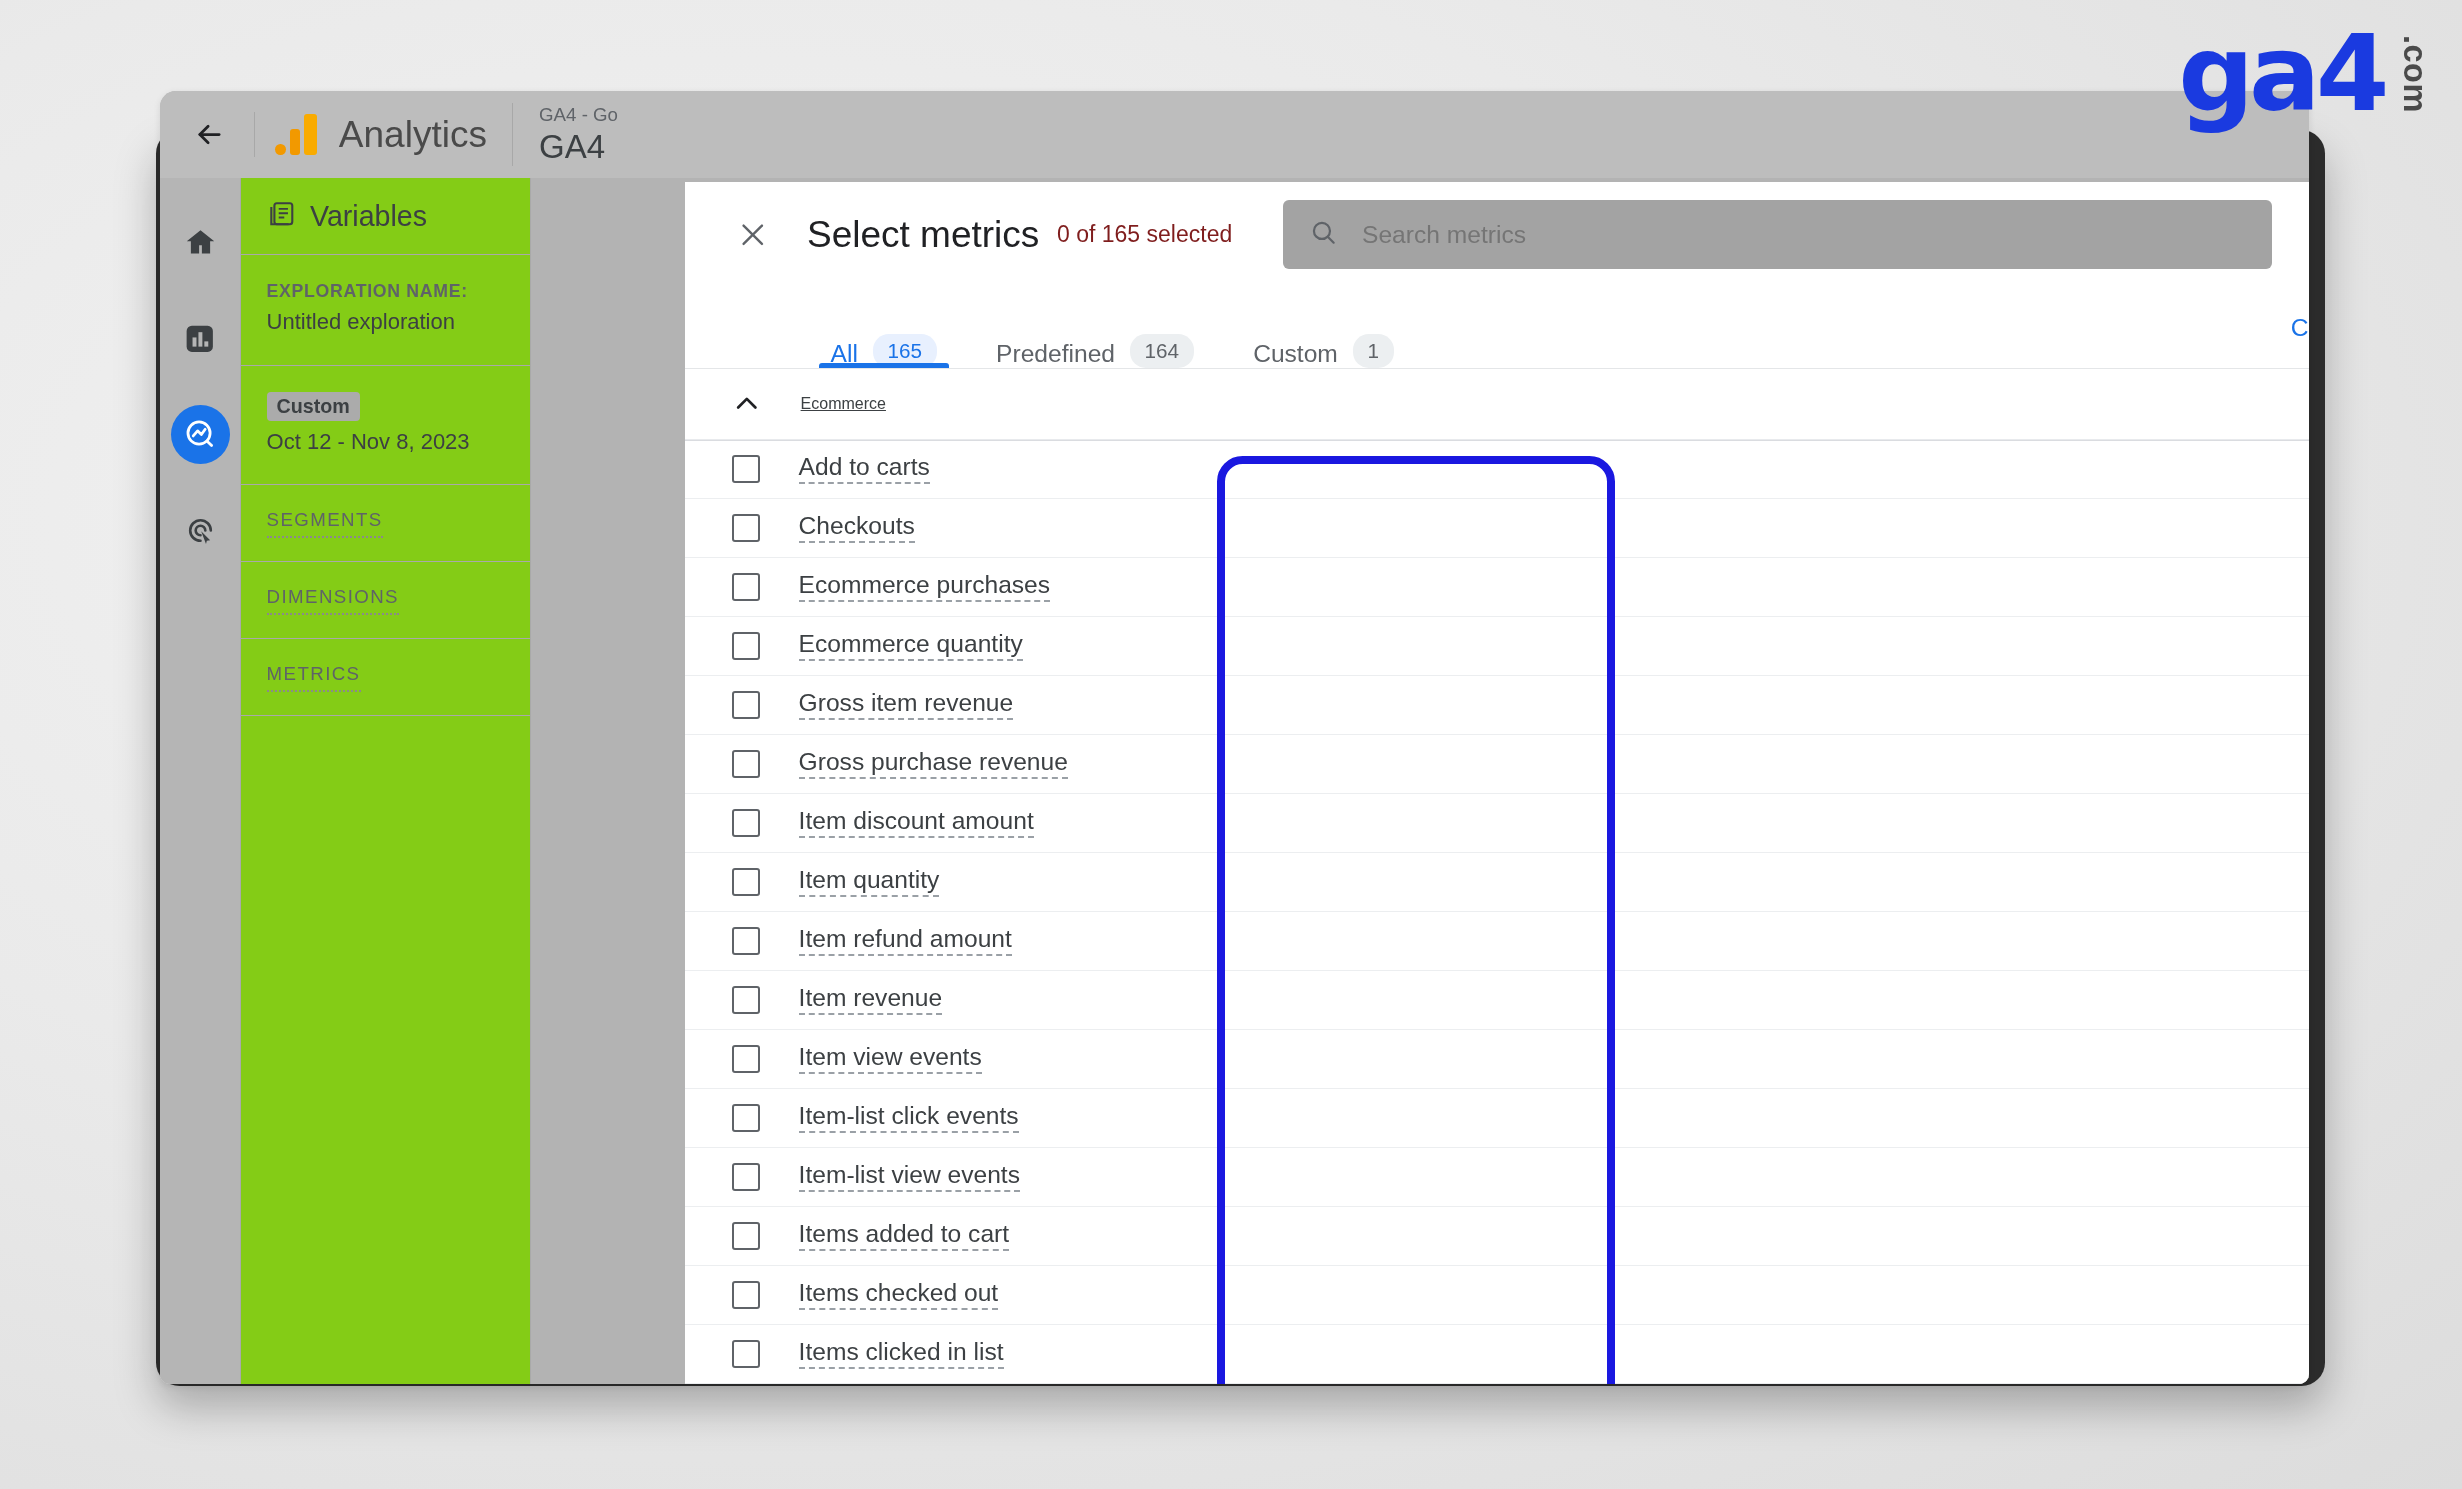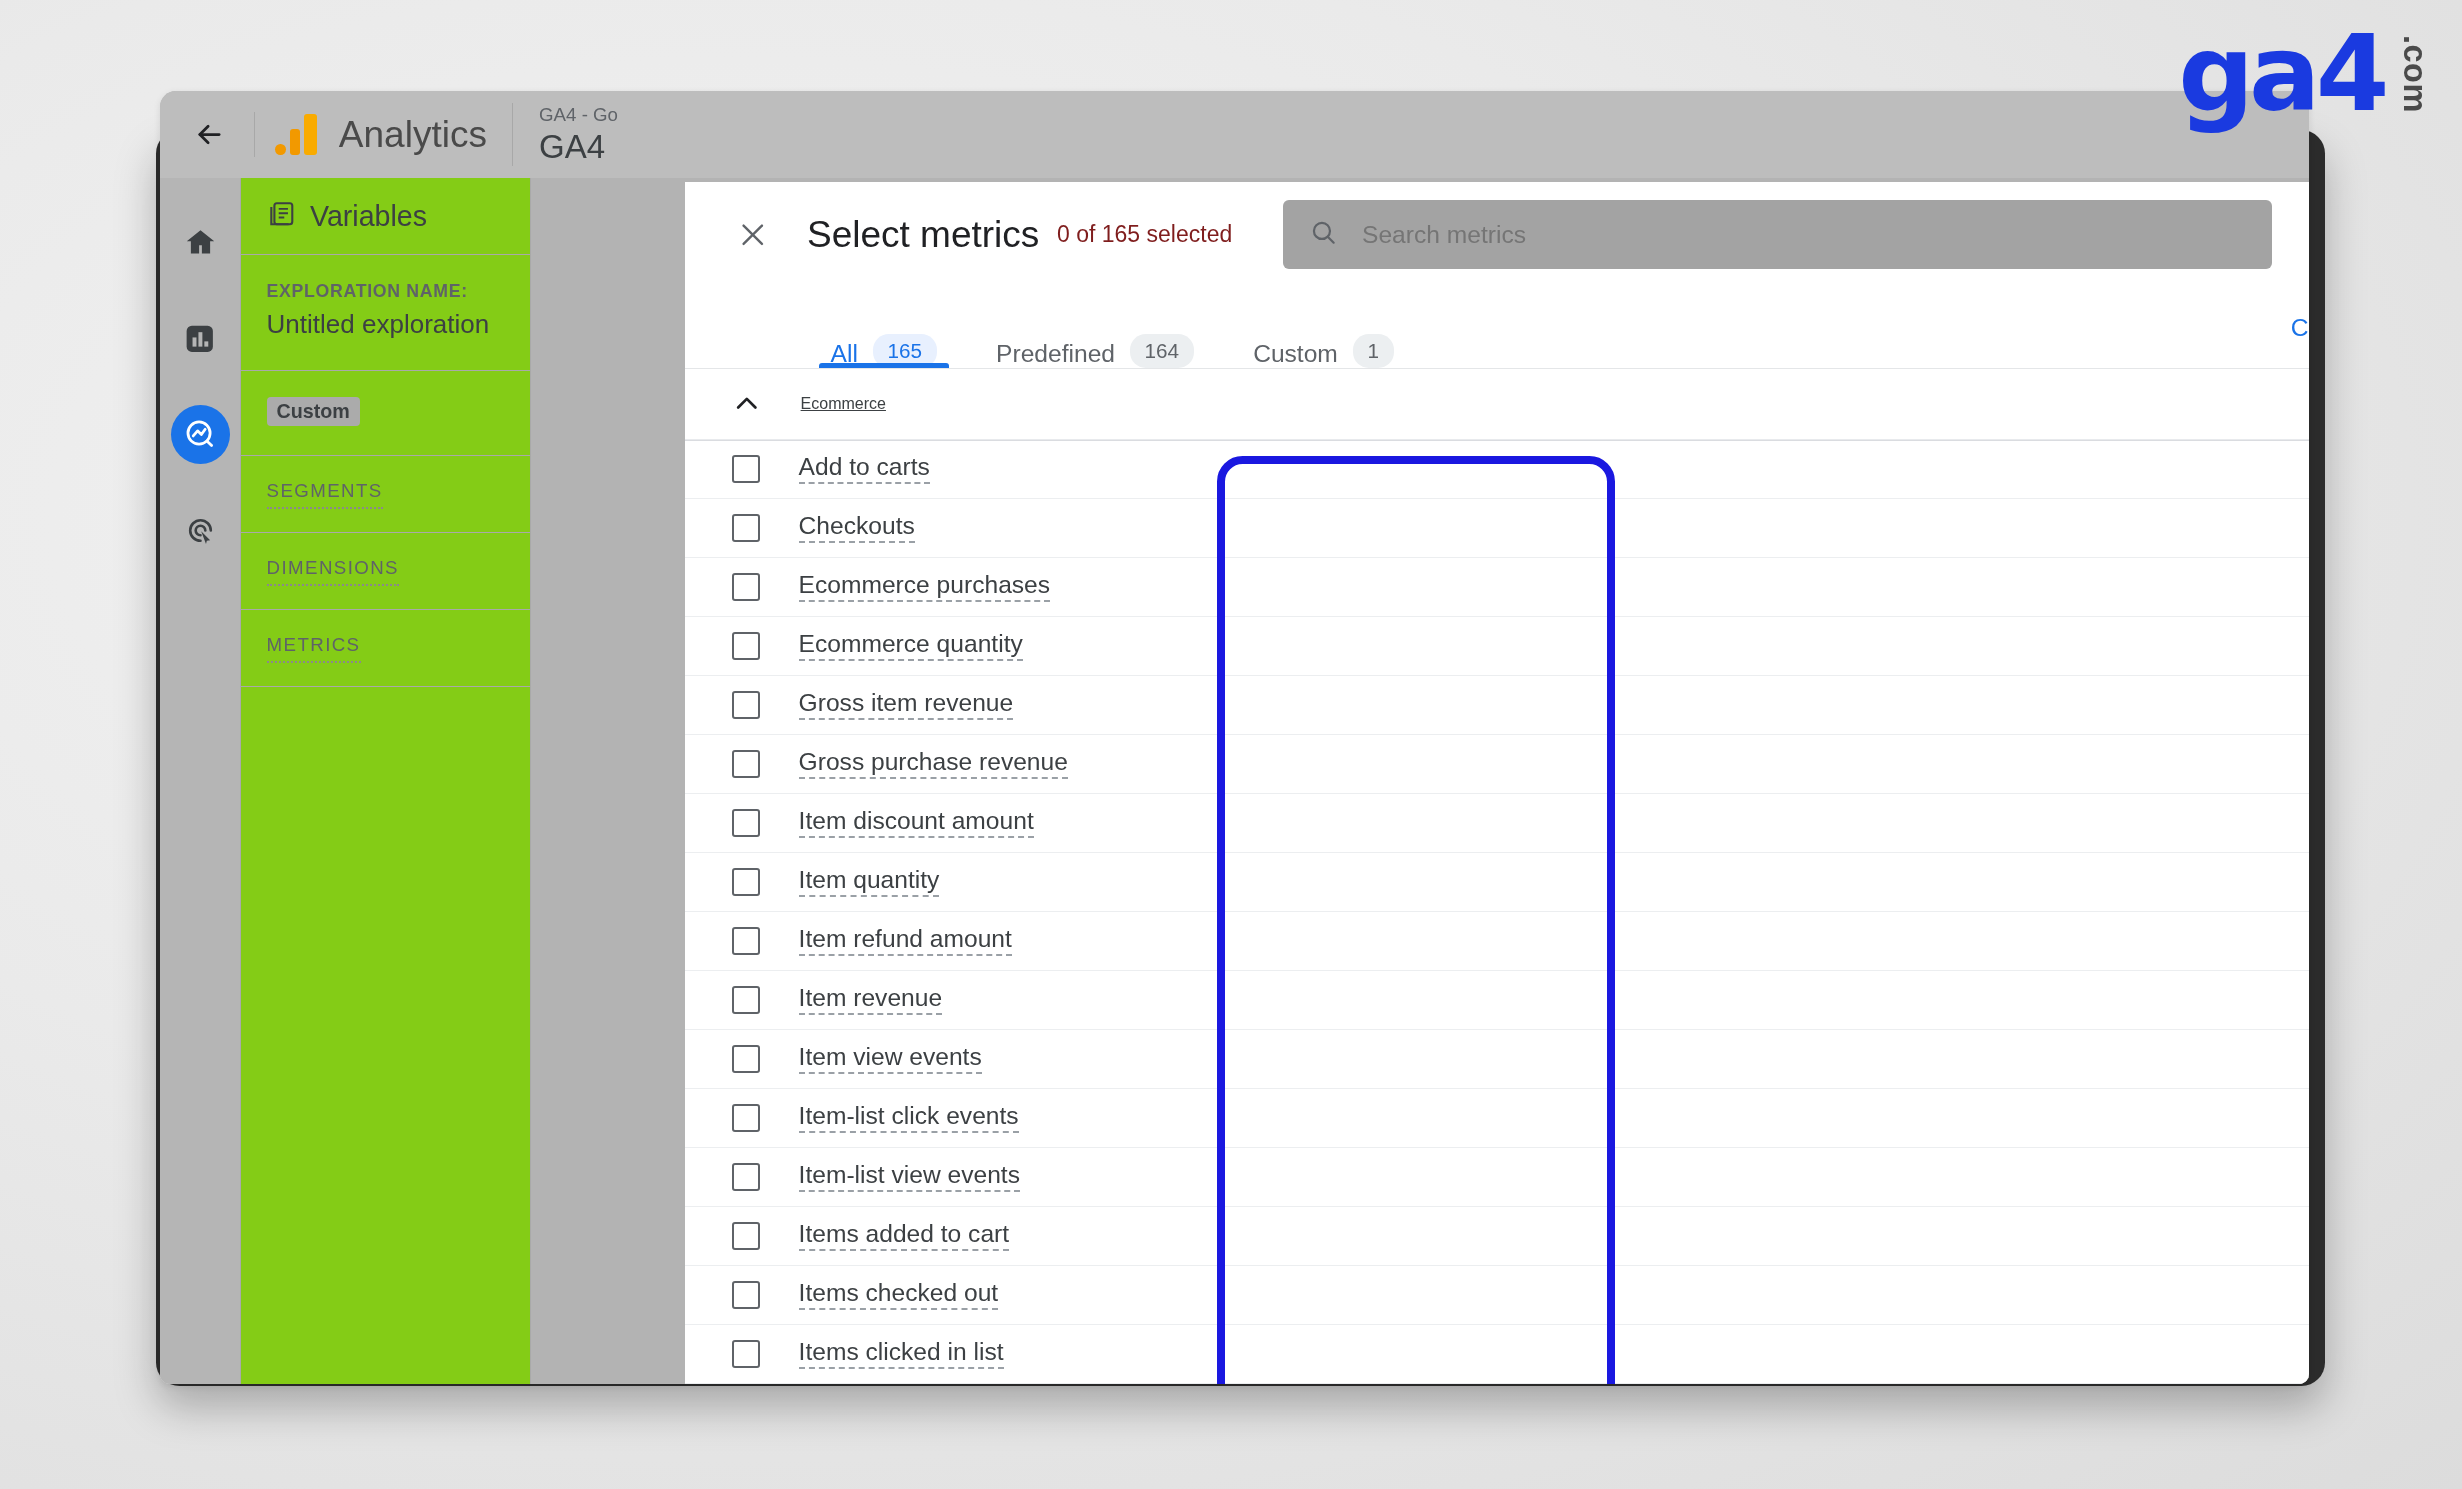--- a/index.html
+++ b/index.html
@@ -102,21 +102,21 @@
   .rail-ico.active { background: #1a73e8; color: #fff; }
 
   .ga-panel { width: 290px; background: #84cc16; border-right: 1px solid #a9a9a9; }
   .panel-head {
     height: 77px; display: flex; align-items: center; gap: 13.8px;
     padding: 0 25.6px; border-bottom: 1px solid #a9a9a9;
   }
   .panel-head .ph-label { font-size: 28.6px; color: #3c4043; }
   .panel-sec { padding: 25.6px 25.6px 29.6px 25.6px; border-bottom: 1px solid #a9a9a9; }
   .sec-cap { font-size: 17.7px; letter-spacing: 0.7px; color: #5f6368; font-weight: 700; }
-  .sec-val { font-size: 26px; color: #3c4043; margin-top: 7.9px; }
+  .sec-val { font-size: 22px; color: #3c4043; margin-top: 7.9px; }
   .chip {
     display: inline-block; background: #ababab; color: #3c4043;
     font-size: 19.7px; font-weight: 700; padding: 3px 9.9px; border-radius: 3.9px;
   }
   .dotcap {
     font-size: 18.7px; letter-spacing: 1.4px; color: #5f6368; font-weight: 400;
     border-bottom: 2px dotted #8a8a8a; display: inline-block; padding-bottom: 4.9px;
   }
   .panel-sec.tall { height: 77px; padding-top: 23.6px; }
   .ga-canvas { flex: 1; background: #b3b3b3; }
@@ -297,20 +297,21 @@
           <span class="ph-label">Variables</span>
         </div>
 
         <div class="panel-sec">
           <div class="sec-cap">EXPLORATION NAME:</div>
           <div class="sec-val">Untitled exploration</div>
         </div>
 
         <div class="panel-sec">
           <div><span class="chip">Custom</span></div>
+          <div class="sec-val">Oct 12 - Nov 8, 2023</div>
         </div>
 
         <div class="panel-sec tall">
           <span class="dotcap">SEGMENTS</span>
         </div>
         <div class="panel-sec tall">
           <span class="dotcap">DIMENSIONS</span>
         </div>
         <div class="panel-sec tall">
           <span class="dotcap">METRICS</span>

